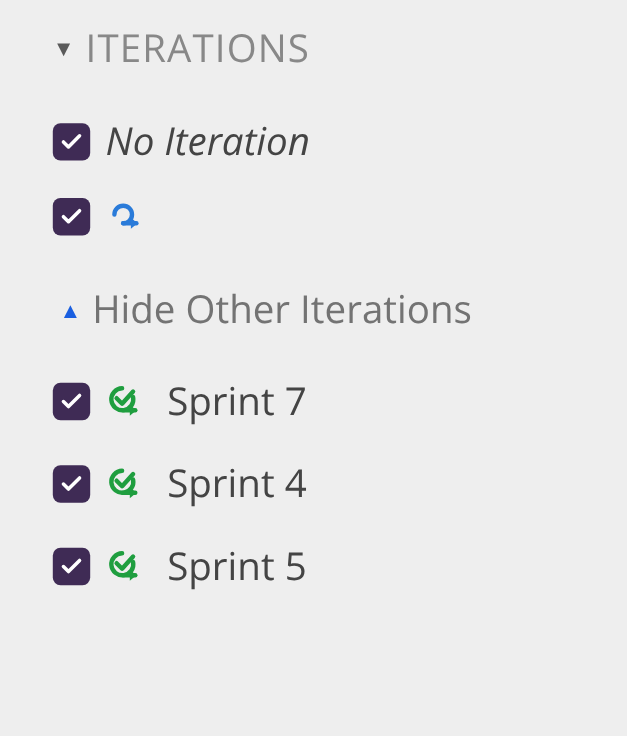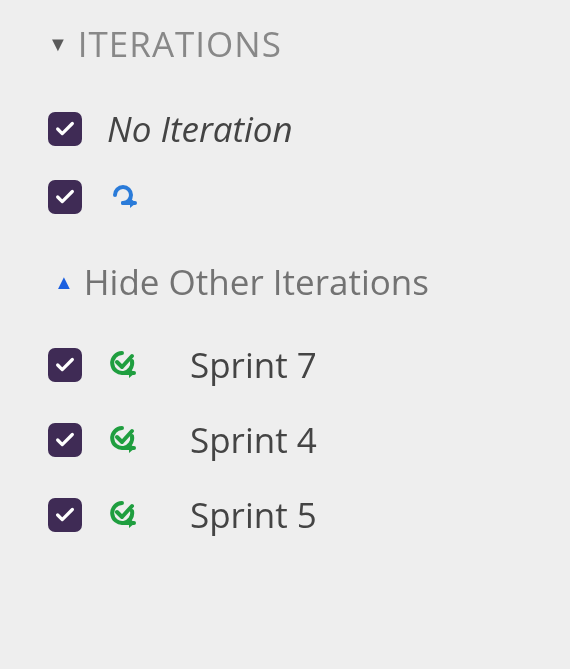--- a/index.html
+++ b/index.html
@@ -26,21 +26,21 @@
     .section-title {
       color: #888;
       font-size: 35px;
       letter-spacing: 1px;
       font-weight: 400;
       text-align: right;
     }
     .item-row {
       display: flex;
       align-items: center;
-      gap: 25px;
+      gap: 14px;
       padding: 14px 0;
     }
     .checkbox {
       width: 34px;
       height: 34px;
       background: #3f2b55;
       border-radius: 7px;
       display: flex;
       align-items: center;
       justify-content: center;
@@ -75,21 +75,21 @@
     .toggle-row .caret-up {
       color: #1a5fe0;
       font-size: 20px;
     }
     .toggle-label {
       color: #737373;
       font-size: 35px;
       font-weight: 400;
     }
     .other-section .item-label {
-      margin-left: 24px;
+      margin-left: 8px;
     }
   </style>
 </head>
 <body>
 
 <div class="section-header">
   <span class="caret">▼</span>
   <span class="section-title">ITERATIONS</span>
 </div>
 

